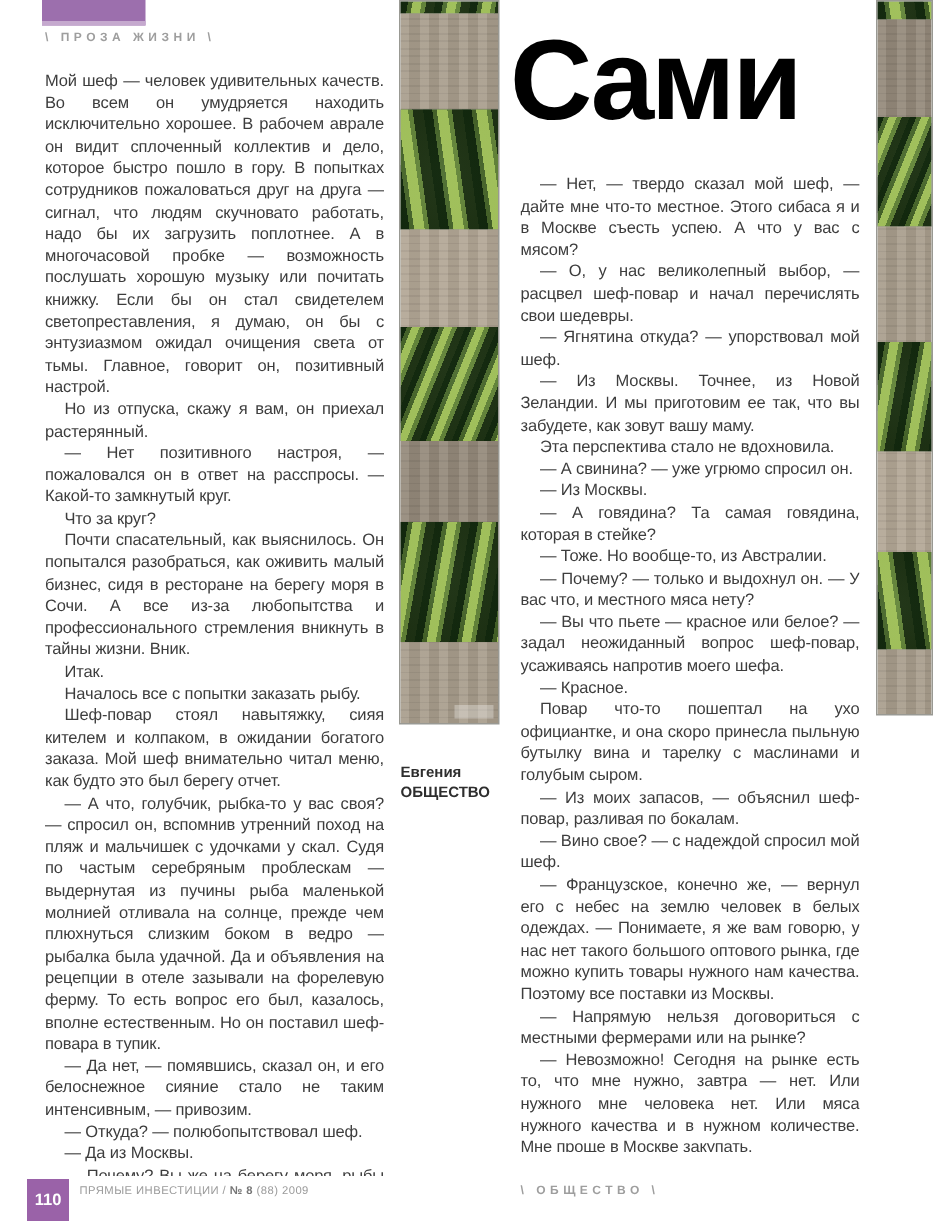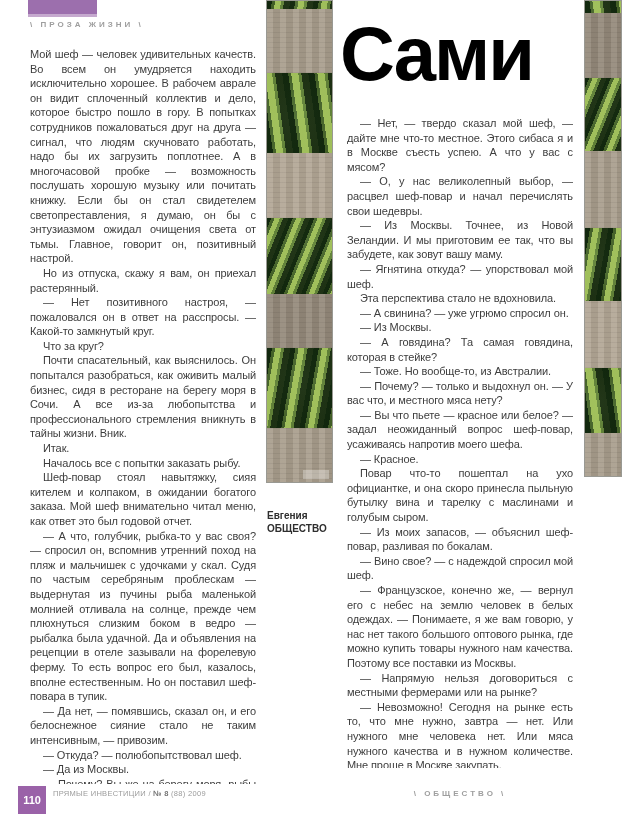--- a/index.html
+++ b/index.html
@@ -72,21 +72,21 @@
     position:absolute;left:18px;top:786px;width:28px;height:28px;
     background:#9a62a8;color:#ffffff;font-size:11px;font-weight:bold;
     display:flex;align-items:center;justify-content:center;
   }
   .mag-line{
     position:absolute;left:53px;top:789px;
     font-size:7.5px;color:#9b9b9b;letter-spacing:0.3px;white-space:nowrap;
   }
   .mag-line b{color:#757575;}
   .section-footer{
-    position:absolute;left:347px;top:789px;width:226px;text-align:center;
+    position:absolute;left:347px;top:789px;width:226px;text-align:left;
     font-size:8px;font-weight:bold;letter-spacing:3px;color:#9e9e9e;white-space:nowrap;
   }
 </style>
 </head>
 <body>
 
 <div class="page">
 
   <div class="purple-rect"></div>
   <div class="kicker">\ ПРОЗА ЖИЗНИ \</div>
@@ -94,32 +94,32 @@
   <h1 class="title">Сами</h1>
 
   <div class="col col-left">
       <p class="para noindent">Мой шеф — человек удивительных качеств. Во всем он умудряется находить исключительно хорошее. В рабочем аврале он видит сплоченный коллектив и дело, которое быстро пошло в гору. В попытках сотрудников пожаловаться друг на друга — сигнал, что людям скучновато работать, надо бы их загрузить поплотнее. А в многочасовой пробке — возможность послушать хорошую музыку или почитать книжку. Если бы он стал свидетелем светопреставления, я думаю, он бы с энтузиазмом ожидал очищения света от тьмы. Главное, говорит он, позитивный настрой.</p>
       <p class="para">Но из отпуска, скажу я вам, он приехал растерянный.</p>
       <p class="para">— Нет позитивного настроя, — пожаловался он в ответ на расспросы. — Какой-то замкнутый круг.</p>
       <p class="para">Что за круг?</p>
       <p class="para">Почти спасательный, как выяснилось. Он попытался разобраться, как оживить малый бизнес, сидя в ресторане на берегу моря в Сочи. А все из-за любопытства и профессионального стремления вникнуть в тайны жизни. Вник.</p>
       <p class="para">Итак.</p>
       <p class="para">Началось все с попытки заказать рыбу.</p>
-      <p class="para">Шеф-повар стоял навытяжку, сияя кителем и колпаком, в ожидании богатого заказа. Мой шеф внимательно читал меню, как ответ это был годовой отчет.</p>
+      <p class="para">Шеф-повар стоял навытяжку, сияя кителем и колпаком, в ожидании богатого заказа. Мой шеф внимательно читал меню, как будто это был берегу отчет.</p>
       <p class="para">— А что, голубчик, рыбка-то у вас своя? — спросил он, вспомнив утренний поход на пляж и мальчишек с удочками у скал. Судя по частым серебряным проблескам — выдернутая из пучины рыба маленькой молнией отливала на солнце, прежде чем плюхнуться слизким боком в ведро — рыбалка была удачной. Да и объявления на рецепции в отеле зазывали на форелевую ферму. То есть вопрос его был, казалось, вполне естественным. Но он поставил шеф-повара в тупик.</p>
       <p class="para">— Да нет, — помявшись, сказал он, и его белоснежное сияние стало не таким интенсивным, — привозим.</p>
       <p class="para">— Откуда? — полюбопытствовал шеф.</p>
       <p class="para">— Да из Москвы.</p>
       <p class="para">— Почему? Вы же на берегу моря, рыбы в нем полно!</p>
     </div>
   <div class="col col-right">
       <p class="para">— Нет, — твердо сказал мой шеф, — дайте мне что-то местное. Этого сибаса я и в Москве съесть успею. А что у вас с мясом?</p>
       <p class="para">— О, у нас великолепный выбор, — расцвел шеф-повар и начал перечислять свои шедевры.</p>
+      <p class="para">— Ягнятина откуда? — упорствовал мой шеф.</p>
       <p class="para">— Из Москвы. Точнее, из Новой Зеландии. И мы приготовим ее так, что вы забудете, как зовут вашу маму.</p>
-      <p class="para">— Ягнятина откуда? — упорствовал мой шеф.</p>
       <p class="para">Эта перспектива стало не вдохновила.</p>
       <p class="para">— А свинина? — уже угрюмо спросил он.</p>
       <p class="para">— Из Москвы.</p>
       <p class="para">— А говядина? Та самая говядина, которая в стейке?</p>
       <p class="para">— Тоже. Но вообще-то, из Австралии.</p>
       <p class="para">— Почему? — только и выдохнул он. — У вас что, и местного мяса нету?</p>
       <p class="para">— Вы что пьете — красное или белое? — задал неожиданный вопрос шеф-повар, усаживаясь напротив моего шефа.</p>
       <p class="para">— Красное.</p>
       <p class="para">Повар что-то пошептал на ухо официантке, и она скоро принесла пыльную бутылку вина и тарелку с маслинами и голубым сыром.</p>
       <p class="para">— Из моих запасов, — объяснил шеф-повар, разливая по бокалам.</p>

